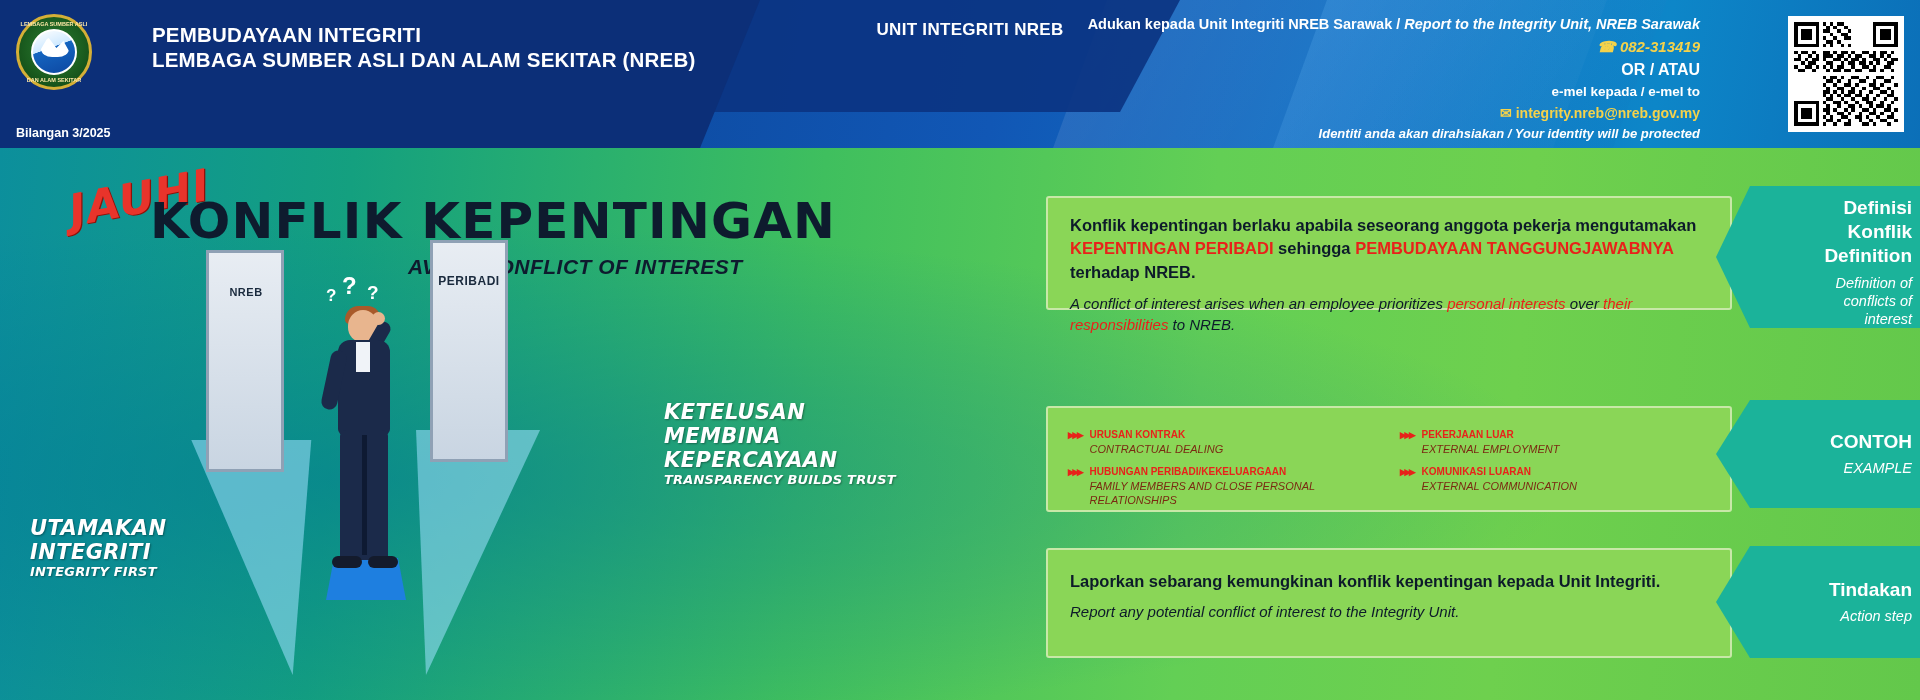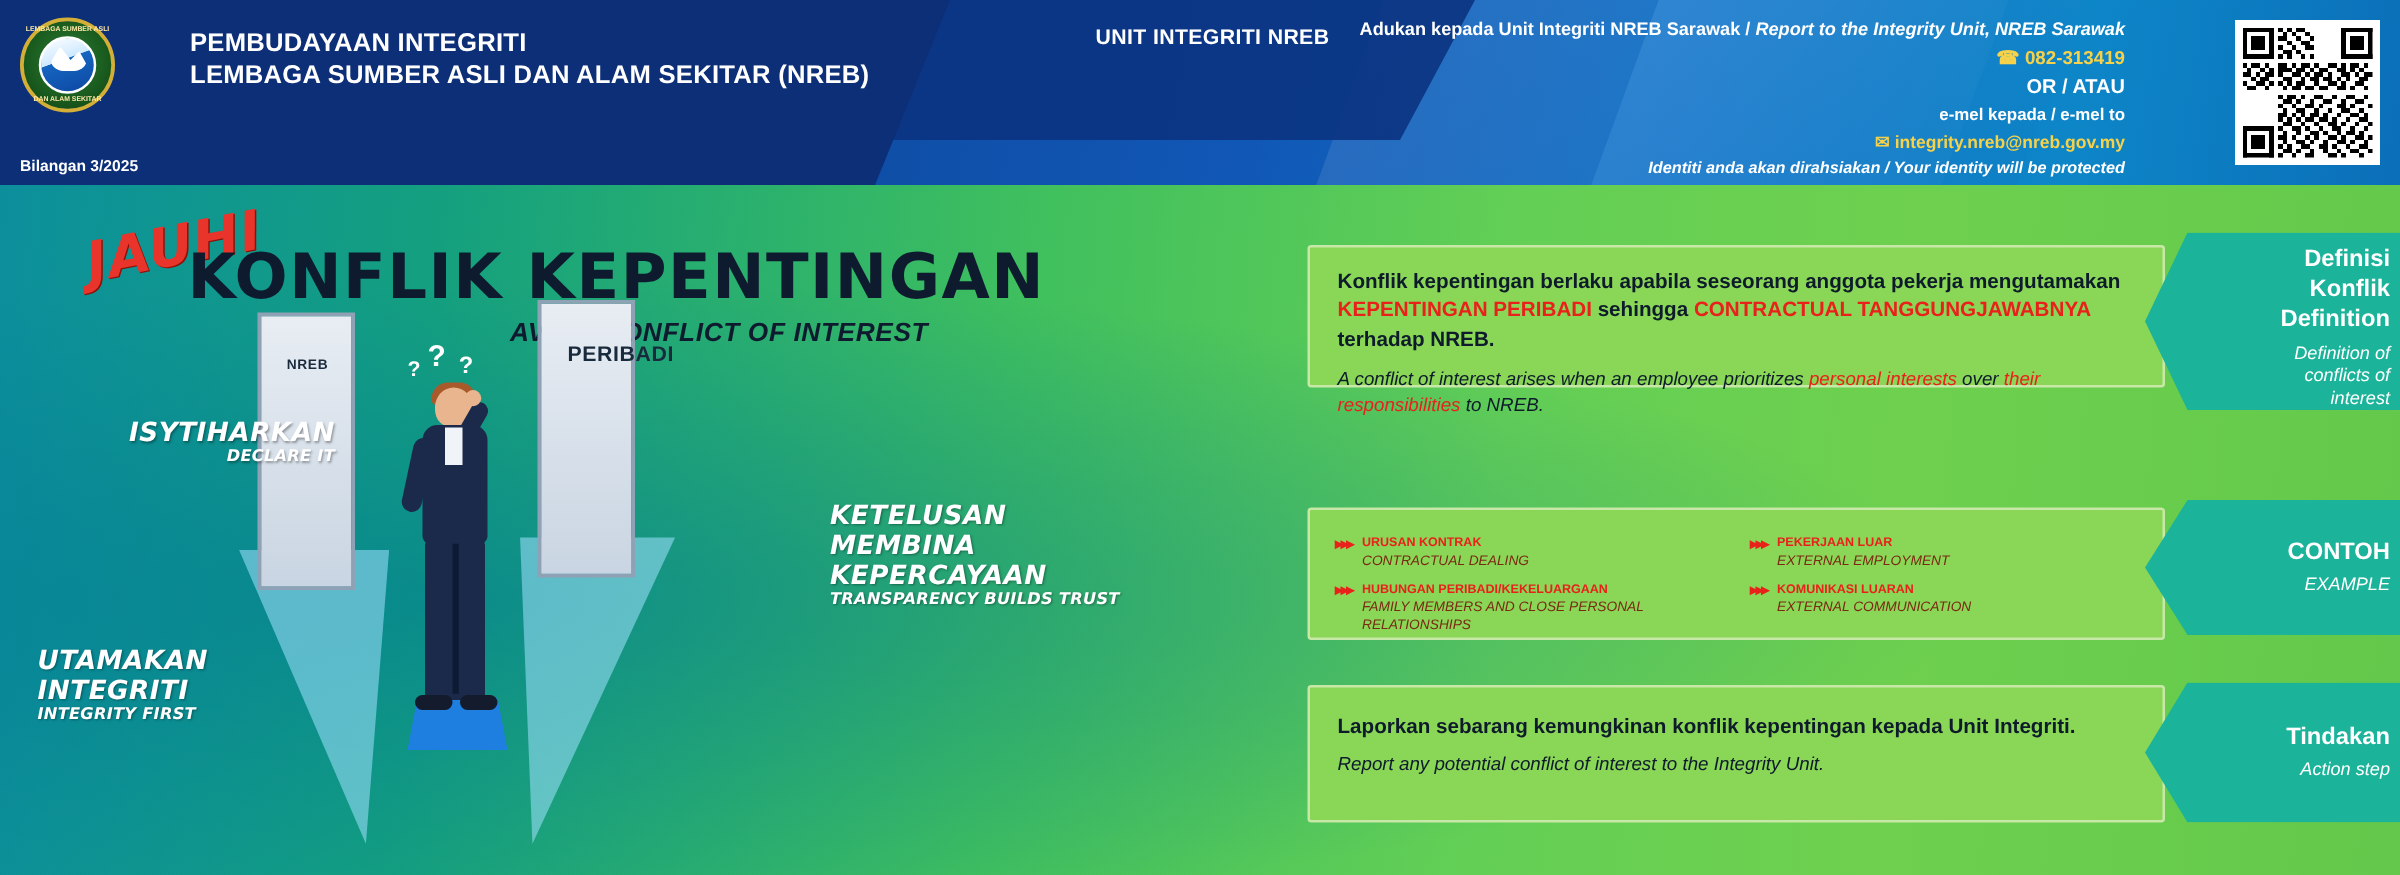--- a/index.html
+++ b/index.html
@@ -88,21 +88,21 @@
     width: 420px; text-align: center;
     color:#ffffff; font-size: 17px; font-weight: 700; letter-spacing: .3px;
   }
   .hdr-right {
     position: absolute; right: 220px; top: 14px;
     width: 670px; text-align: right; color: #ffffff;
     line-height: 1.5;
   }
   .hdr-right .r1 { font-size: 14.5px; font-weight: 700; }
   .hdr-right .r1 em { font-style: italic; font-weight: 700; }
-  .hdr-right .r2 { font-size: 15px; font-weight: 700; color:#f5d24a; }
+  .hdr-right .r2 { font-size: 15px; font-weight: 700; color:#f5d24a;font-style:italic; }
   .hdr-right .r3 { font-size: 16px; font-weight: 700; }
   .hdr-right .r4 { font-size: 13.5px; font-weight: 700; }
   .hdr-right .r5 { font-size: 14px; font-weight: 700; color:#f5d24a; }
   .hdr-right .r6 { font-size: 13px; font-weight: 700; font-style: italic; }
   .phone-ico, .mail-ico { color:#f5d24a; }
   .qr {
     position:absolute; right: 16px; top: 16px;
     width: 116px; height: 116px; background:#ffffff; padding:6px;
   }
   .qr svg { display:block; }
@@ -148,22 +148,22 @@
   .door-label-nreb {
     position:absolute; left: 216px; top: -4px; width: 60px; text-align:center;
     font-size: 11px; font-weight: 800; color:#1a2a3d; letter-spacing:.5px;
   }
   .door-r-open {
     position:absolute; left: 430px; top: -50px; width: 78px; height: 222px;
     background: linear-gradient(180deg,#e8edf3,#c9d5e2);
     border:3px solid #8fa1b5;
   }
   .door-label-peribadi {
-    position:absolute; left: 454px; top: -16px; width: 70px; text-align:center;
-    font-size: 17px; font-weight: 800; color:#1a2a3d; letter-spacing:.5px;
+    position:absolute; left: 434px; top: -16px; width: 70px; text-align:center;
+    font-size: 12px; font-weight: 800; color:#1a2a3d; letter-spacing:.5px;
   }
   .light-l {
     position:absolute; left: 212px; top: 150px;
     width: 0; height:0;
     border-left: 60px solid transparent;
     border-right: 60px solid transparent;
     border-top: 235px solid rgba(160,225,255,.55);
     transform: skewX(10deg);
   }
   .light-r {
@@ -530,37 +530,33 @@
       <div class="man-body"></div>
       <div class="man-shirt"></div>
       <div class="man-arm-l"></div>
       <div class="man-legs"></div>
       <div class="man-leg-split"></div>
       <div class="man-shoe-l"></div>
       <div class="man-shoe-r"></div>
     </div>
   </div>
 
-  <div class="tag tag-declare">
-    <span class="big">ISYTIHARKAN</span>
-    <span class="small">DECLARE IT</span>
-  </div>
   <div class="tag tag-trans">
     <span class="big">KETELUSAN MEMBINA</span>
     <span class="big">KEPERCAYAAN</span>
     <span class="small">TRANSPARENCY BUILDS TRUST</span>
   </div>
   <div class="tag tag-integrity">
     <span class="big">UTAMAKAN INTEGRITI</span>
     <span class="small">INTEGRITY FIRST</span>
   </div>
 
   <div class="card card1">
     <div class="c-pad">
-      <div class="c1-ms"><span>Konflik kepentingan berlaku apabila seseorang anggota pekerja mengutamakan </span><span class="red">KEPENTINGAN PERIBADI</span><span> sehingga </span><span class="red">CONTRACTUAL TANGGUNGJAWABNYA</span><span> terhadap NREB.</span></div>
+      <div class="c1-ms"><span>Konflik kepentingan berlaku apabila seseorang anggota pekerja mengutamakan </span><span class="red">KEPENTINGAN PERIBADI</span><span> sehingga </span><span class="red">PEMBUDAYAAN TANGGUNGJAWABNYA</span><span> terhadap NREB.</span></div>
       <div class="c1-en"><span>A conflict of interest arises when an employee prioritizes </span><span class="red">personal interests</span><span> over </span><span class="red">their responsibilities</span><span> to NREB.</span></div>
     </div>
   </div>
 
   <div class="chev chev1">
     <div class="chev-title">
       <div>Definisi</div>
       <div>Konflik</div>
       <div>Definition</div>
     </div>

